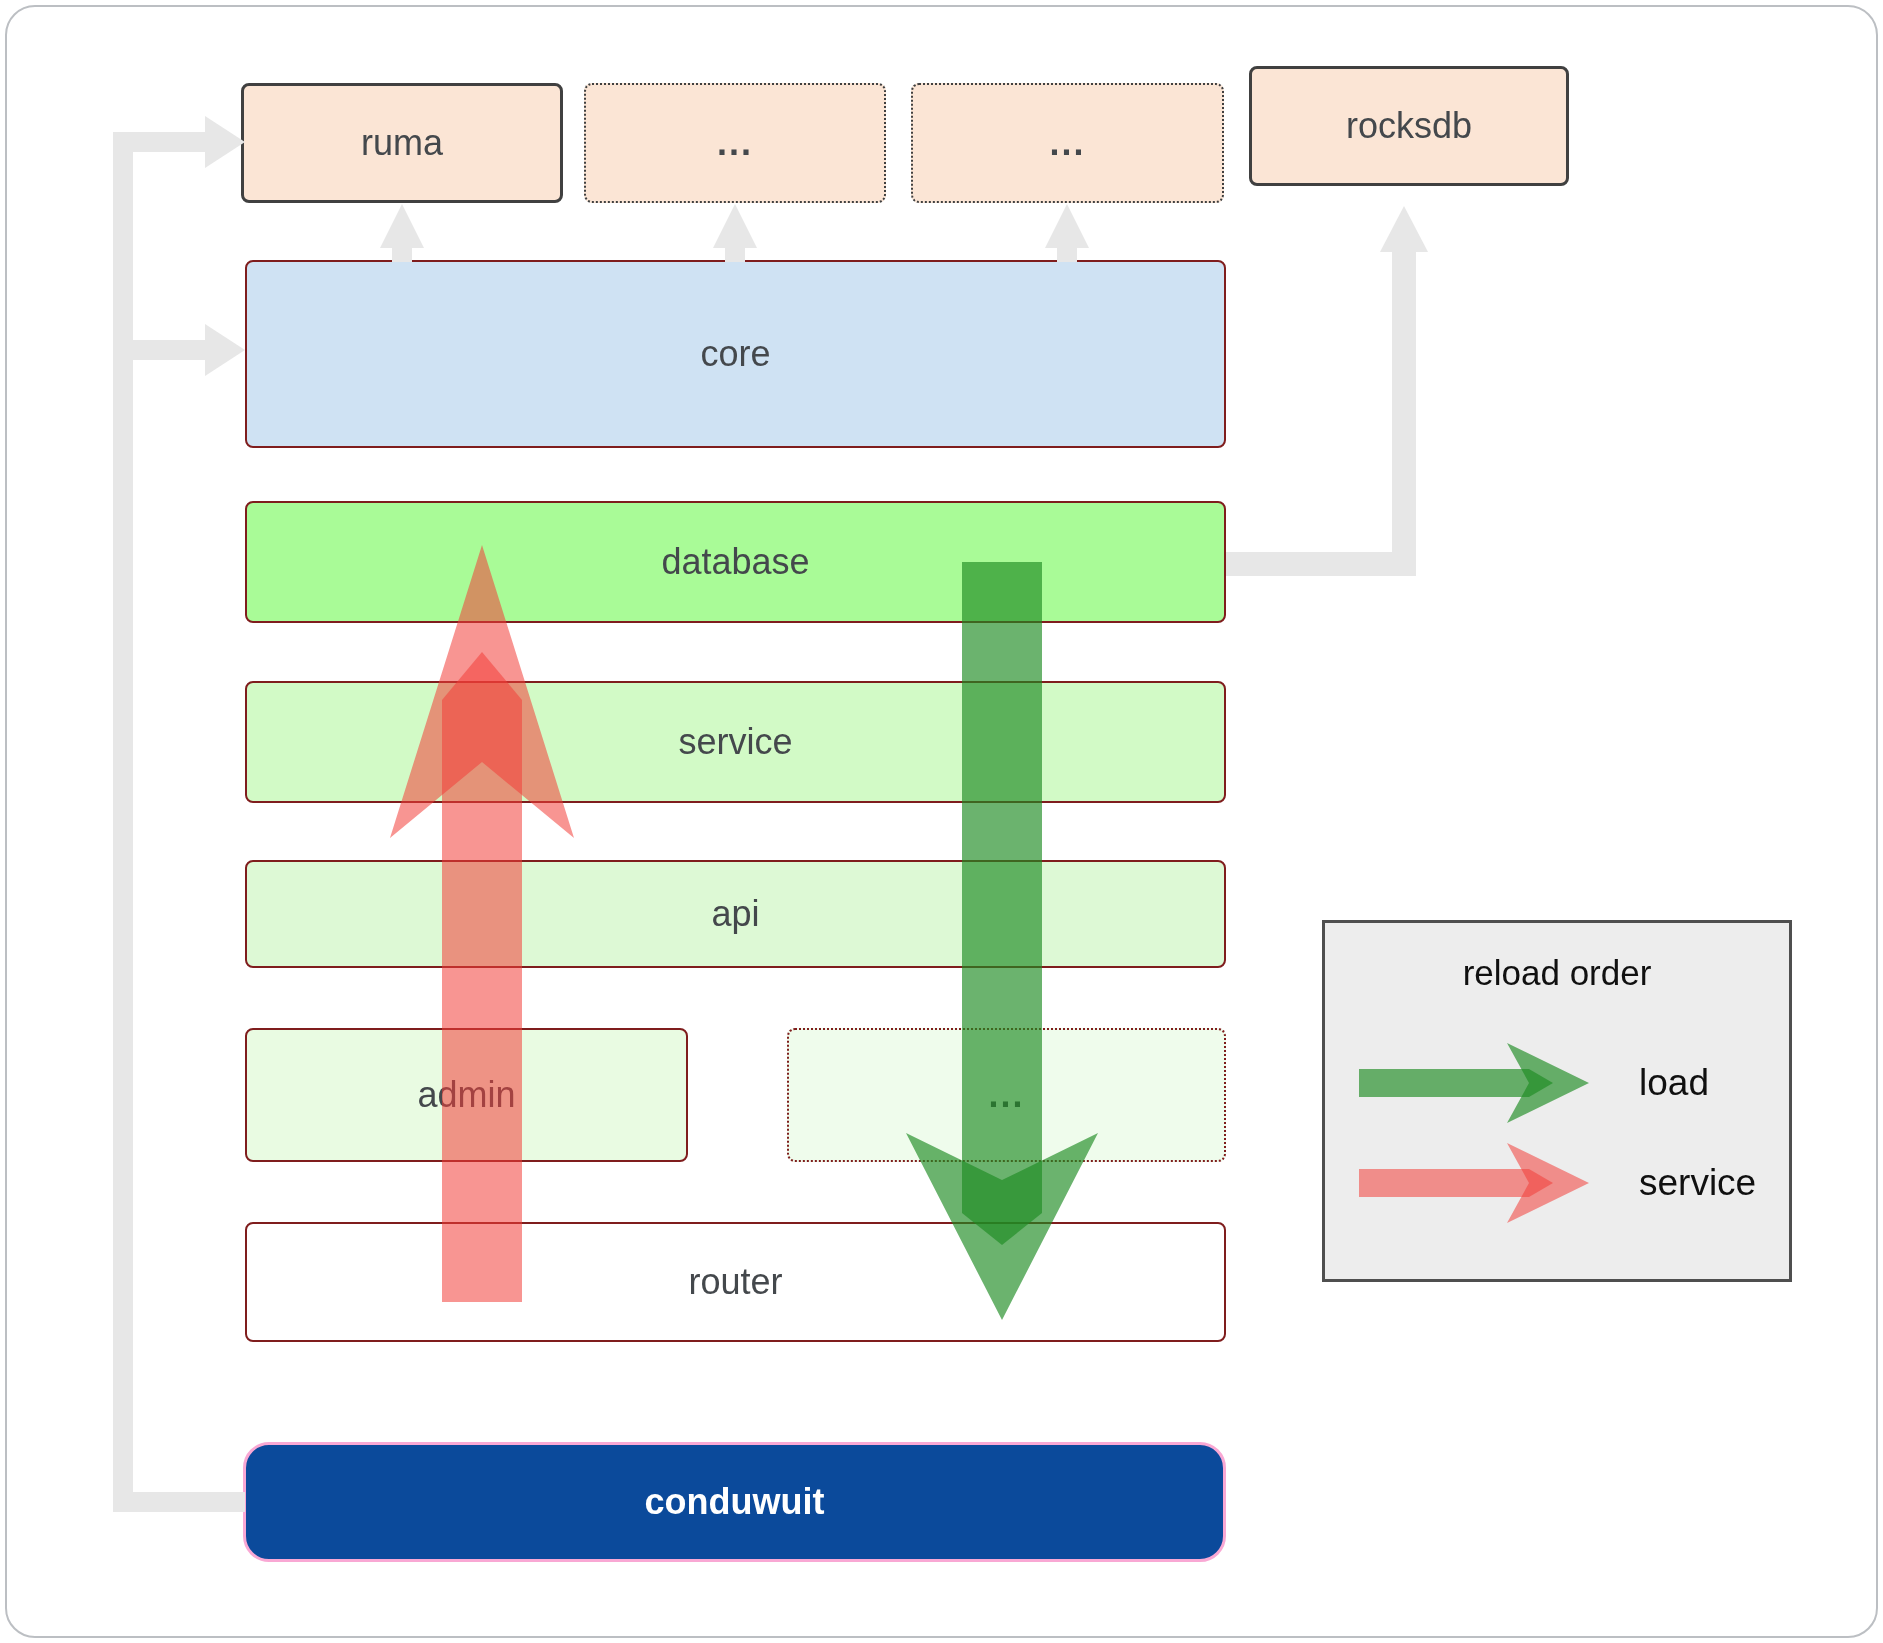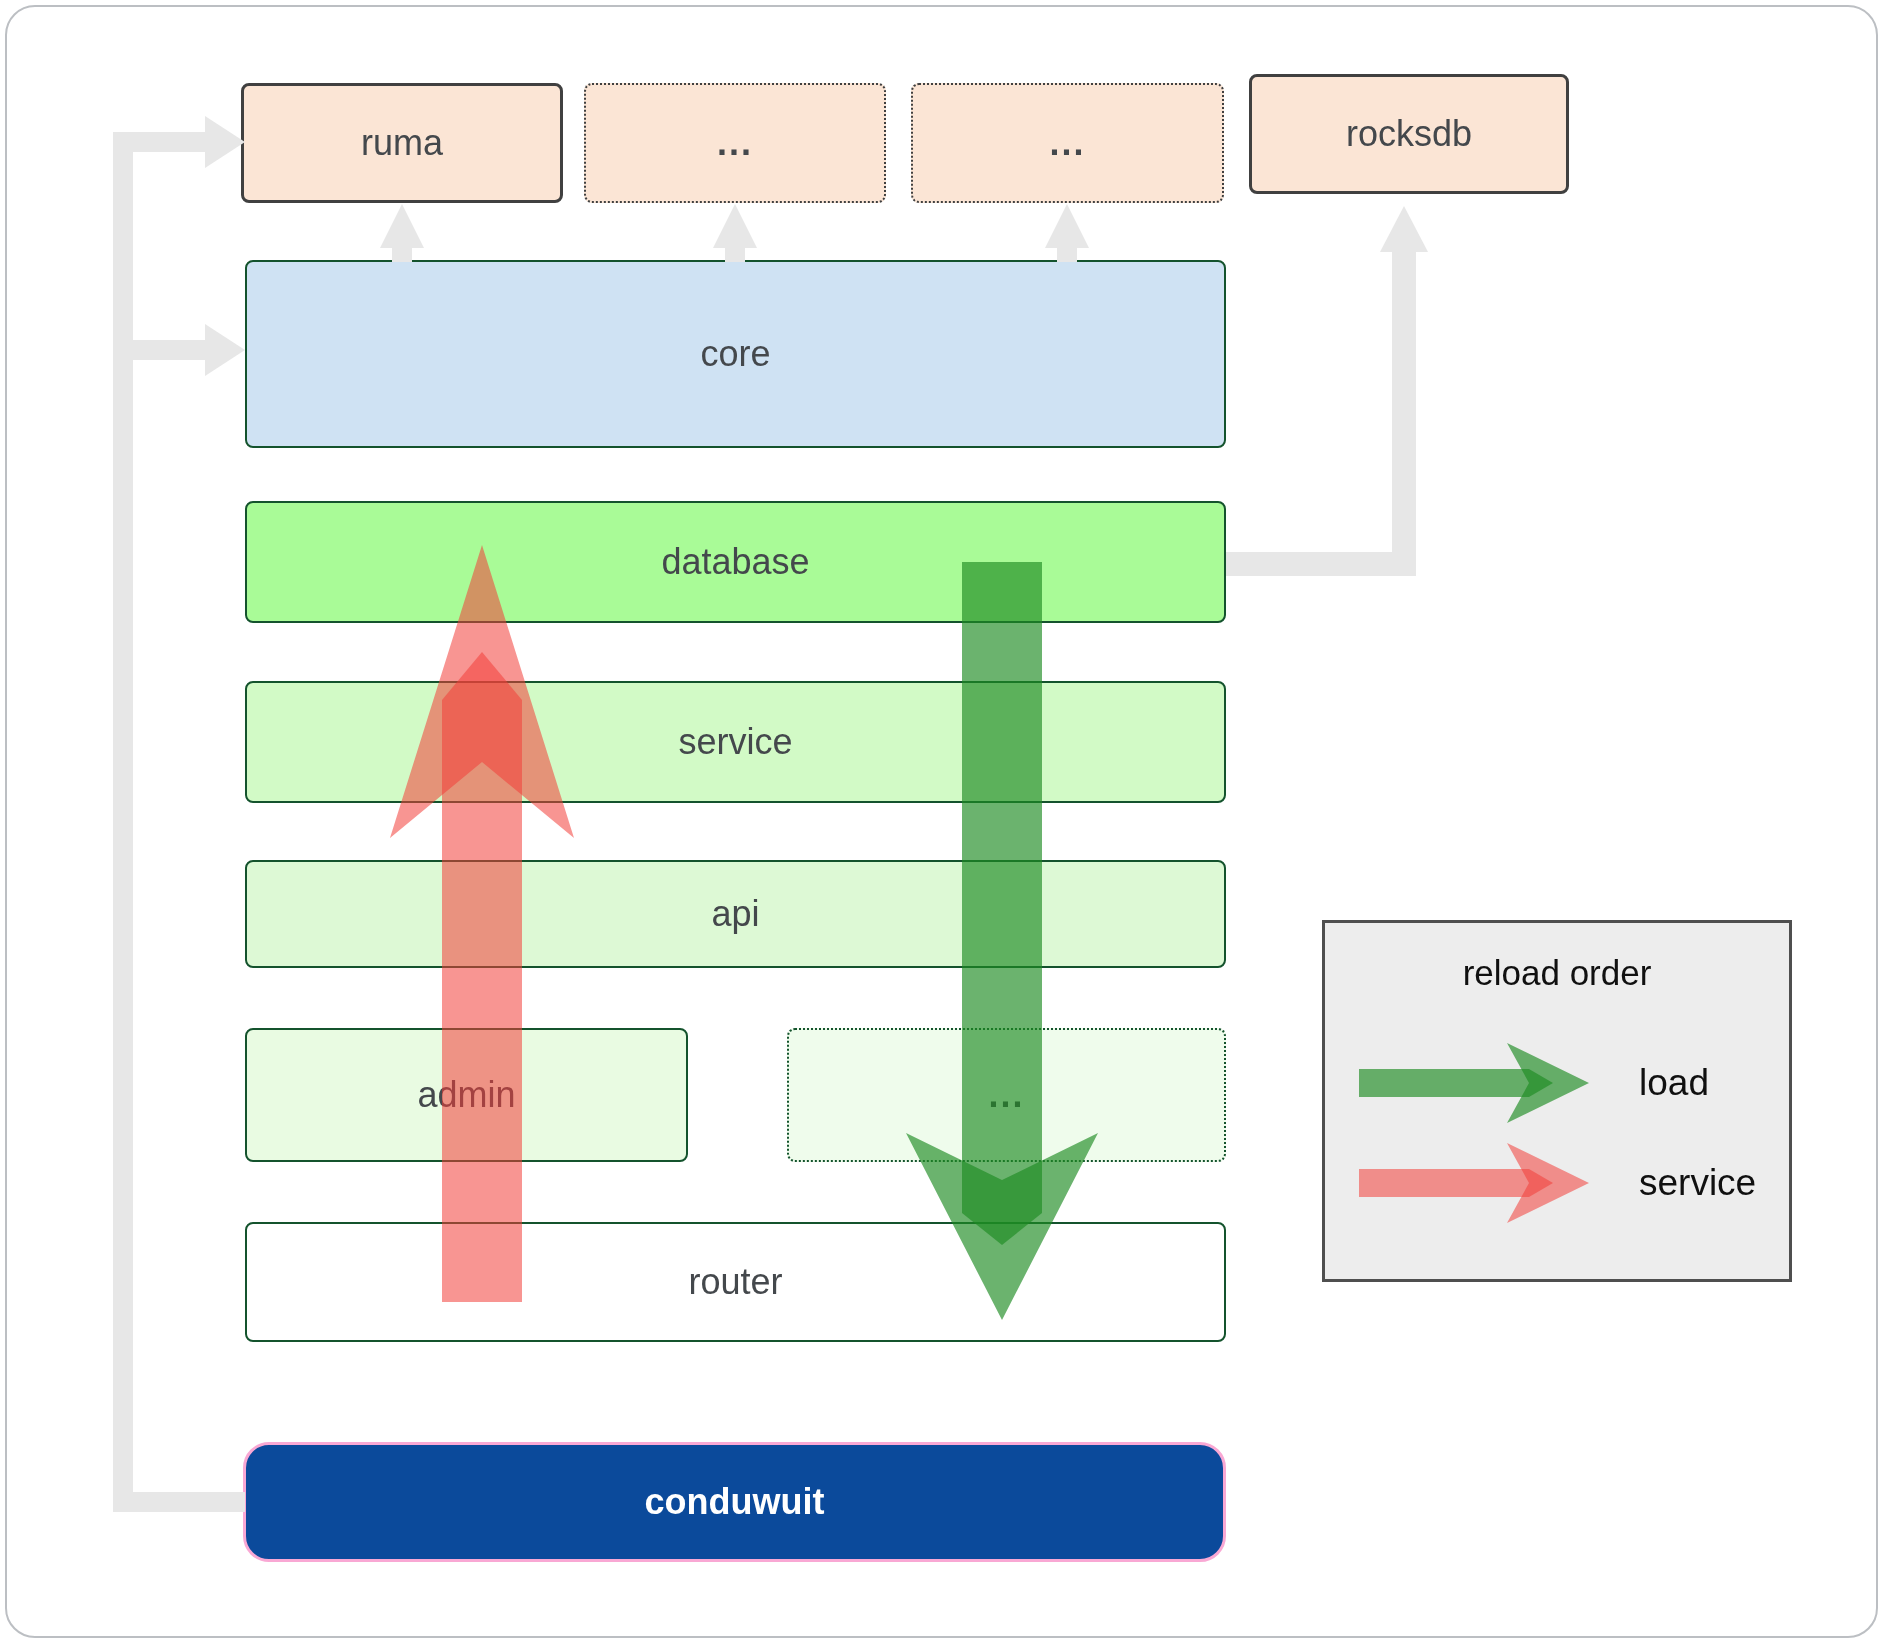--- a/index.html
+++ b/index.html
@@ -12,38 +12,38 @@
     border:2px solid #bcbfc3;border-radius:30px;pointer-events:none;
   }
   .node{
     position:absolute;display:flex;align-items:center;justify-content:center;
     box-sizing:border-box;border-radius:8px;
     font-size:36px;color:var(--c-label-text,#44484c);
   }
   .node .lbl{line-height:1;}
   .dep{background:var(--c-dependency-box,#fbe5d5);border:3px solid #404040;}
   .dep.dotted{border:2px dotted #404040;}
-  .mid{border:2px solid #14532d;}
+  .mid{border:2px solid #7f1d1d;}
   .n-core{background:var(--c-core-box,#cfe2f3);}
   .n-database{background:var(--c-database-box,#a9fb97);}
   .n-service{background:var(--c-service-box,#d2fac6);}
   .n-api{background:var(--c-api-box,#ddf9d5);}
   .n-admin{background:var(--c-admin-box,#e9fbe2);}
   .n-more{background:var(--c-more-box,#effcec);border-style:dotted;}
   .n-router{background:var(--c-router-box,#ffffff);}
   .n-conduwuit{
     background:var(--c-conduwuit-box,#0b4a9b);border:3px solid #f9a8d4;
     color:var(--c-conduwuit-text,#fff);font-weight:700;border-radius:26px;
   }
   .dots{font-weight:700;letter-spacing:2px;}
   
   .n-ruma{left:241px;top:83px;width:322px;height:120px;}
   .n-crates-a{left:584px;top:83px;width:302px;height:120px;}
   .n-crates-b{left:911px;top:83px;width:313px;height:120px;}
-  .n-rocksdb{left:1249px;top:74px;width:320px;height:120px;}
+  .n-rocksdb{left:1249px;top:66px;width:320px;height:120px;}
   .n-core{left:245px;top:260px;width:981px;height:188px;}
   .n-database{left:245px;top:501px;width:981px;height:122px;}
   .n-service{left:245px;top:681px;width:981px;height:122px;}
   .n-api{left:245px;top:860px;width:981px;height:108px;}
   .n-admin{left:245px;top:1028px;width:443px;height:134px;}
   .n-more{left:787px;top:1028px;width:439px;height:134px;}
   .n-router{left:245px;top:1222px;width:981px;height:120px;}
   .n-conduwuit{left:243px;top:1442px;width:983px;height:120px;}
   .overlay{position:absolute;left:0;top:0;z-index:5;pointer-events:none;}
   

